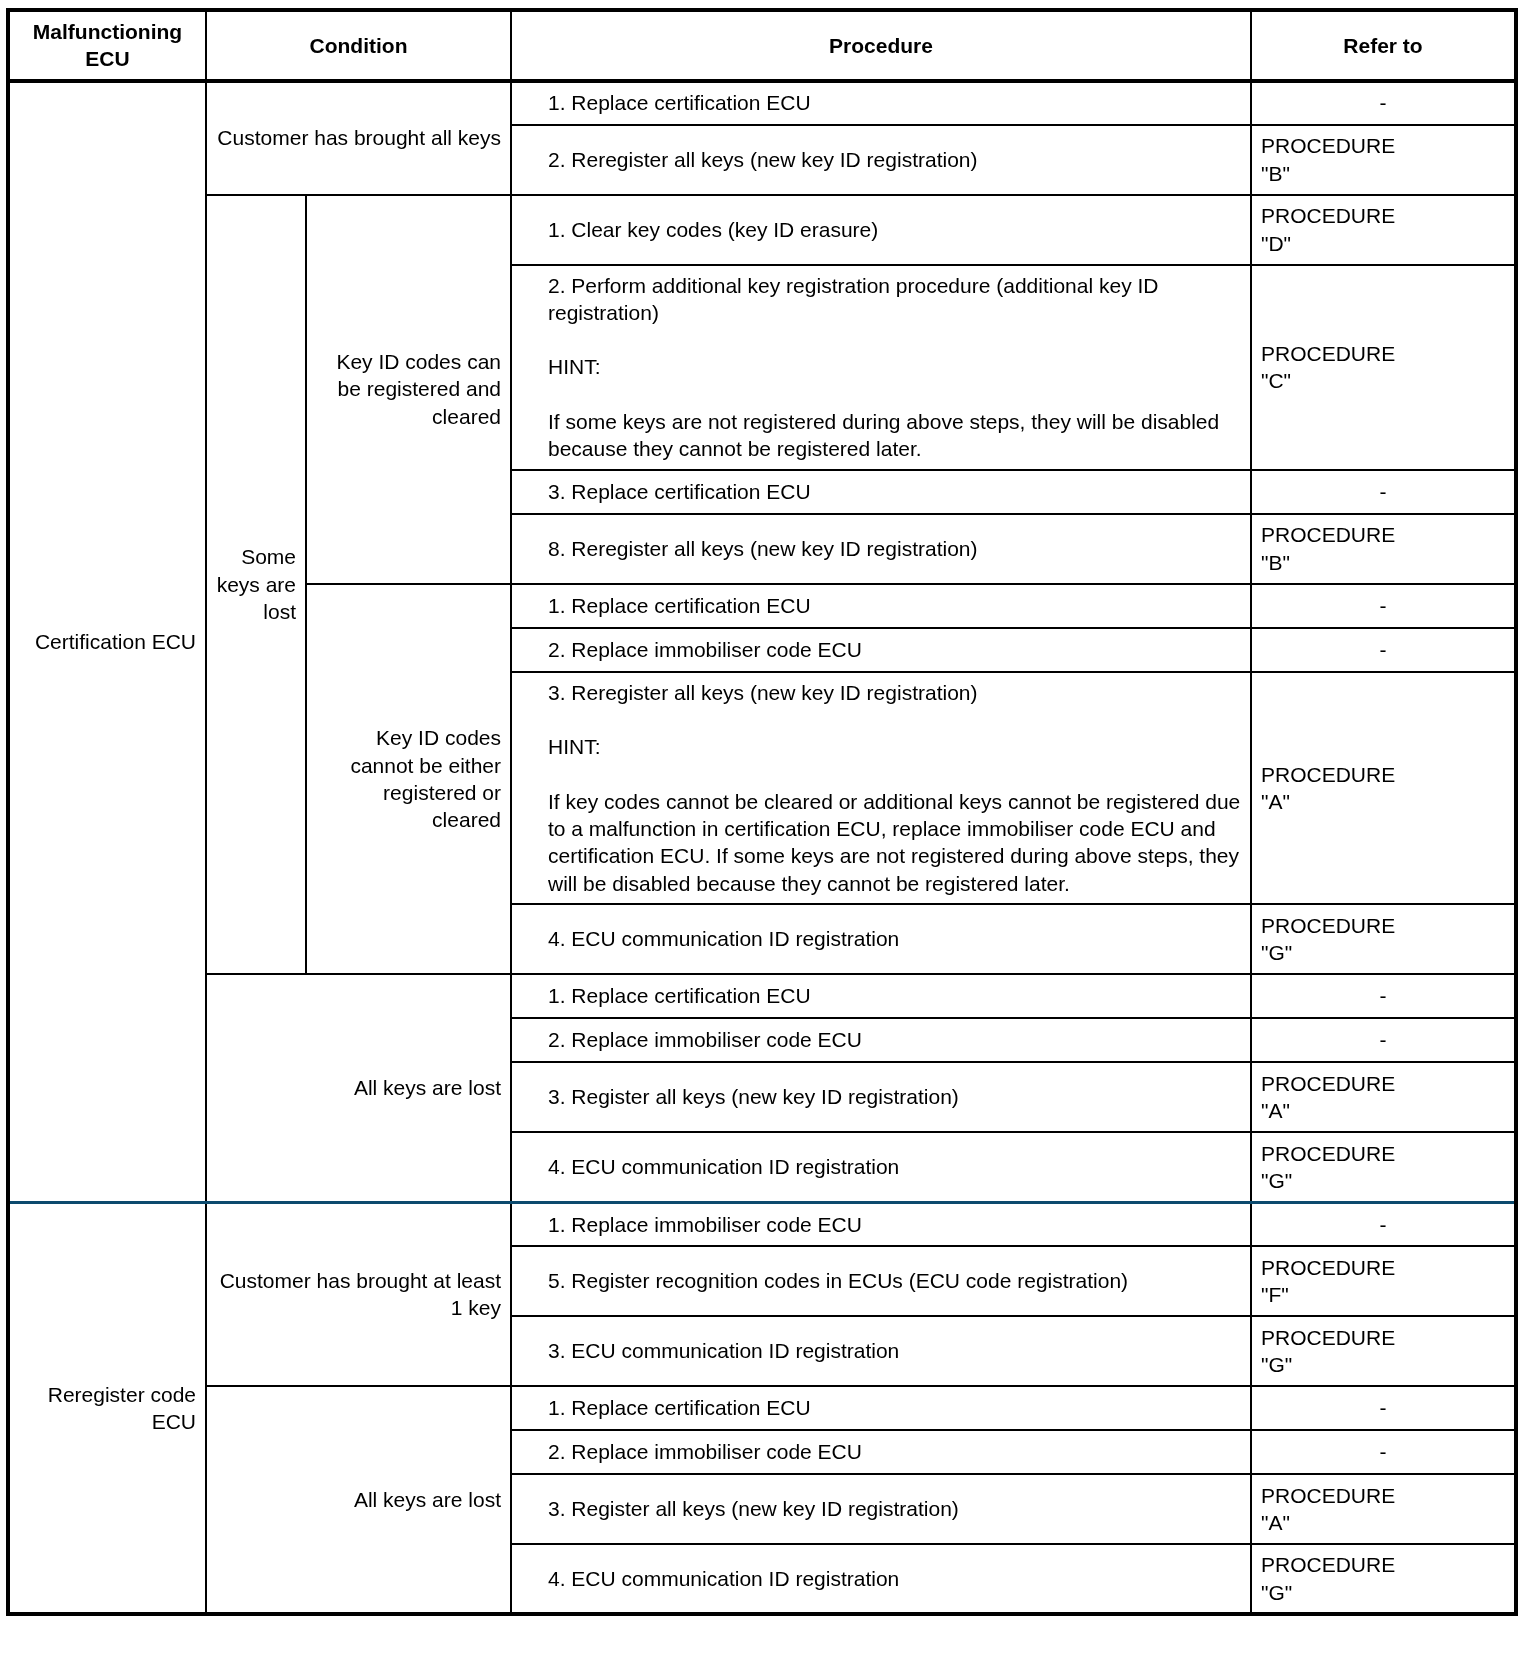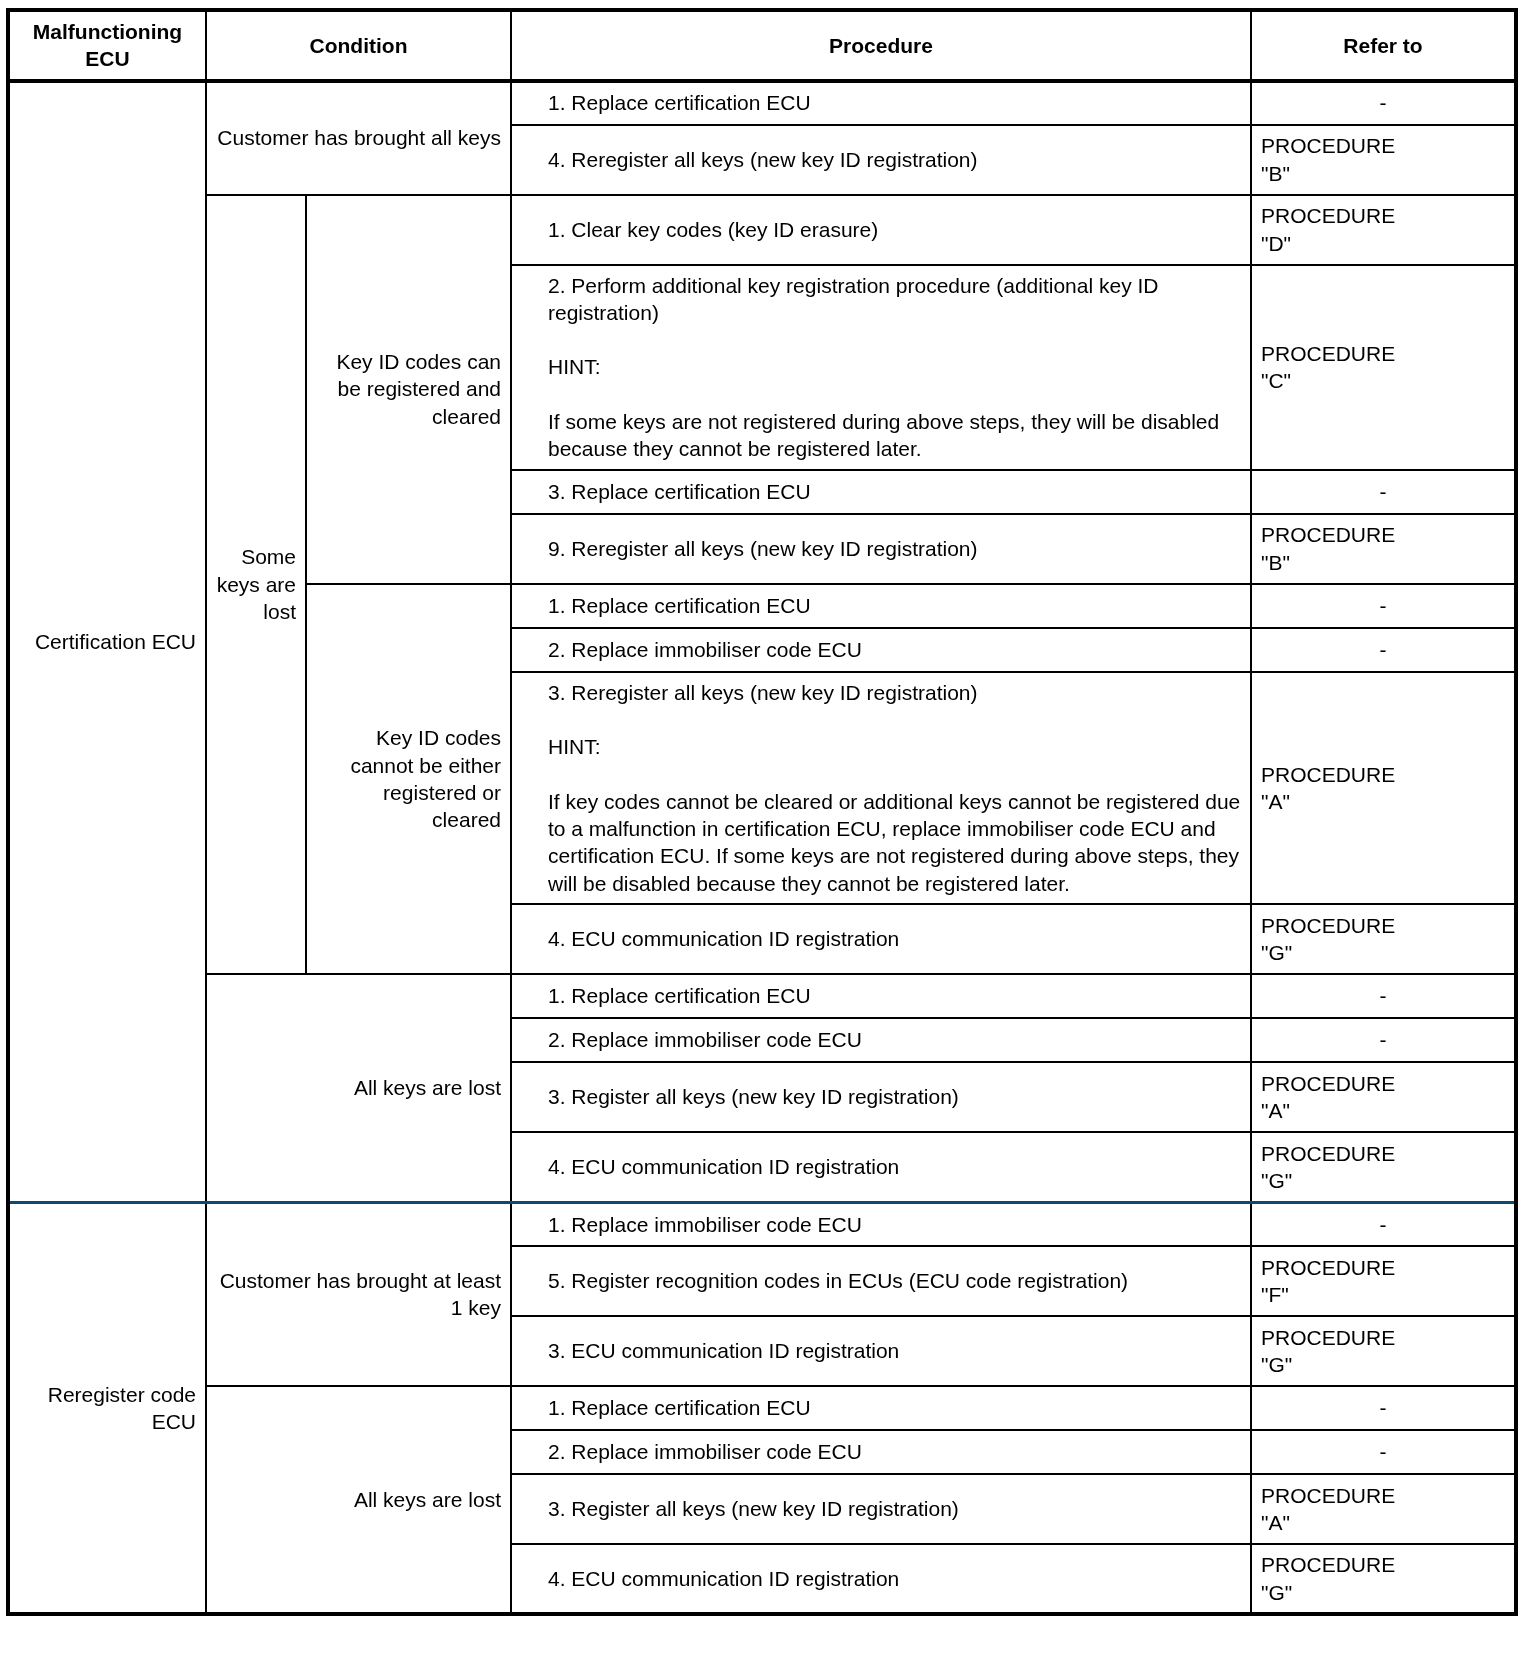--- a/index.html
+++ b/index.html
@@ -83,21 +83,21 @@
     </thead>
     <tbody>
 
       <tr class="rs">
         <td class="ecu" rowspan="14">Certification ECU</td>
         <td class="cond" colspan="2" rowspan="2">Customer has brought all keys</td>
         <td class="proc">1. Replace certification ECU</td>
         <td class="refer dash">-</td>
       </tr>
       <tr class="rd">
-        <td class="proc">4. Reregister all keys (new key ID registration)</td>
+        <td class="proc">2. Reregister all keys (new key ID registration)</td>
         <td class="refer">PROCEDURE
 "B"</td>
       </tr>
 
       <tr class="rd">
         <td class="cond" rowspan="8">Some keys are lost</td>
         <td class="subcond" rowspan="4">Key ID codes can be registered and cleared</td>
         <td class="proc">1. Clear key codes (key ID erasure)</td>
         <td class="refer">PROCEDURE
 "D"</td>
@@ -109,21 +109,21 @@
 
 If some keys are not registered during above steps, they will be disabled because they cannot be registered later.</td>
         <td class="refer">PROCEDURE
 "C"</td>
       </tr>
       <tr class="rs">
         <td class="proc">3. Replace certification ECU</td>
         <td class="refer dash">-</td>
       </tr>
       <tr class="rd">
-        <td class="proc">9. Reregister all keys (new key ID registration)</td>
+        <td class="proc">8. Reregister all keys (new key ID registration)</td>
         <td class="refer">PROCEDURE
 "B"</td>
       </tr>
 
       <tr class="rs">
         <td class="subcond" rowspan="4">Key ID codes cannot be either registered or cleared</td>
         <td class="proc">1. Replace certification ECU</td>
         <td class="refer dash">-</td>
       </tr>
       <tr class="rs">

